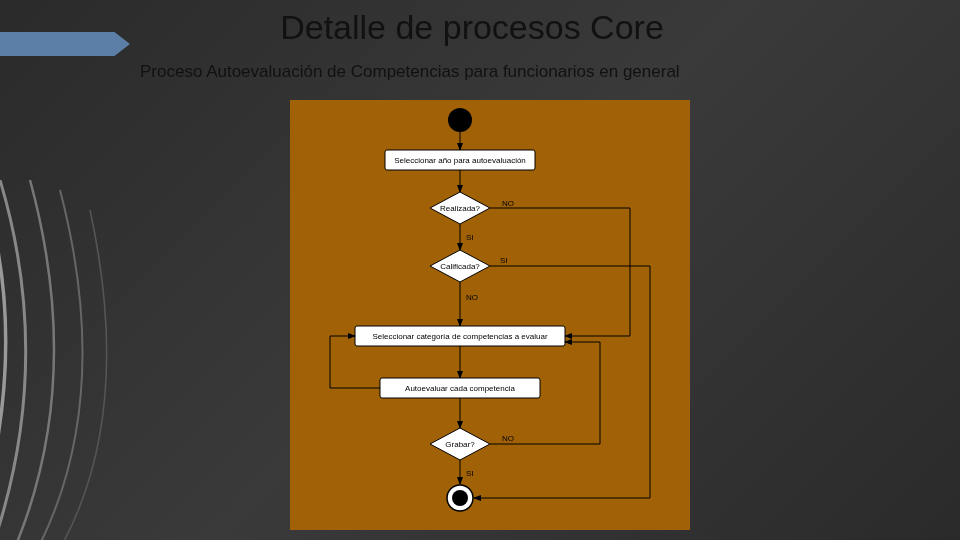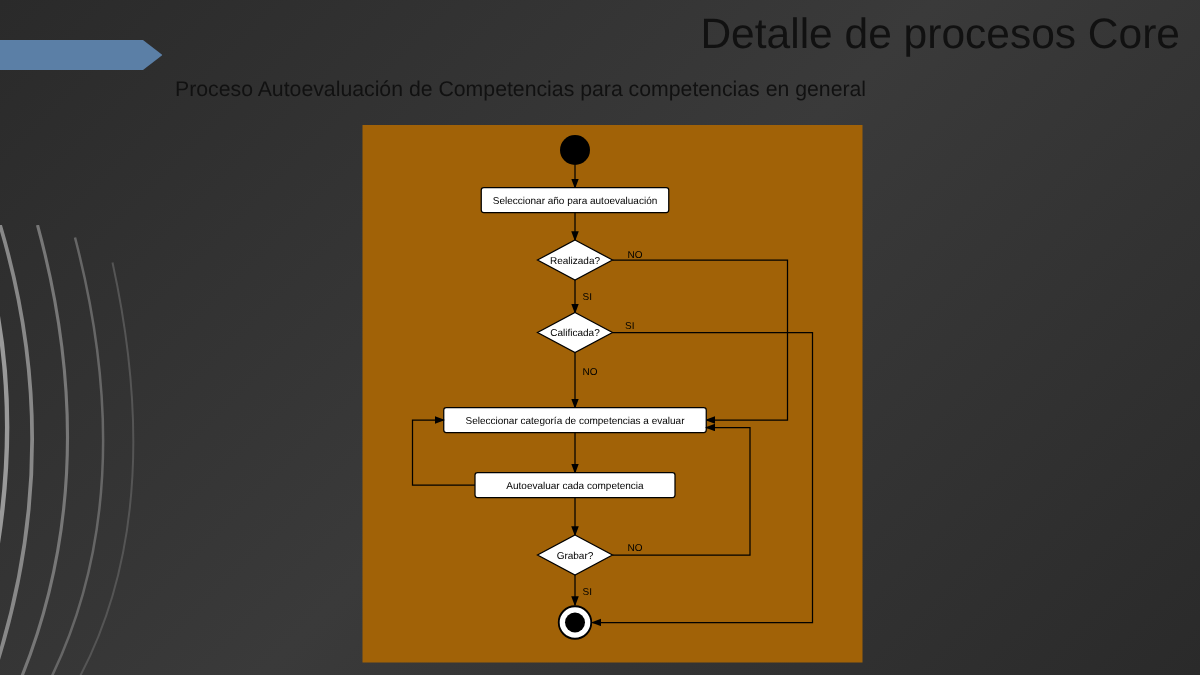--- a/index.html
+++ b/index.html
@@ -16,21 +16,21 @@
     top: 32px;
     left: 0;
     width: 130px;
     height: 24px;
     background: #5b7fa6;
     clip-path: polygon(0 0, 88% 0, 100% 50%, 88% 100%, 0 100%);
   }
   .title-wrap {
     position: absolute;
     top: 8px; left: 0; right: 16px;
-    text-align: right;
+    text-align: center;
   }
   .title-wrap h1 {
     color: #111;
     font-size: 34px;
     font-weight: 400;
     display: inline-block;
   }
   .subtitle {
     position: absolute;
     top: 62px;
@@ -64,21 +64,21 @@
 </style>
 </head>
 <body>
 
 <div class="accent-bar"></div>
 
 <div class="title-wrap">
   <h1>Detalle de procesos Core</h1>
 </div>
 
-<div class="subtitle">Proceso Autoevaluación de Competencias para competencias en general</div>
+<div class="subtitle">Proceso Autoevaluación de Competencias para funcionarios en general</div>
 
 <svg class="curves" viewBox="0 0 300 400">
   <path d="M 40 400 Q 120 200 60 0" stroke="#888" stroke-width="3" fill="none"></path>
   <path d="M 60 400 Q 150 220 90 0" stroke="#777" stroke-width="2.5" fill="none"></path>
   <path d="M 80 400 Q 180 240 120 10" stroke="#666" stroke-width="2" fill="none"></path>
   <path d="M 100 400 Q 200 260 150 30" stroke="#555" stroke-width="1.6" fill="none"></path>
   <path d="M 20 400 Q 100 180 40 0" stroke="#999" stroke-width="3.5" fill="none"></path>
 </svg>
 
 <div class="diagram">

